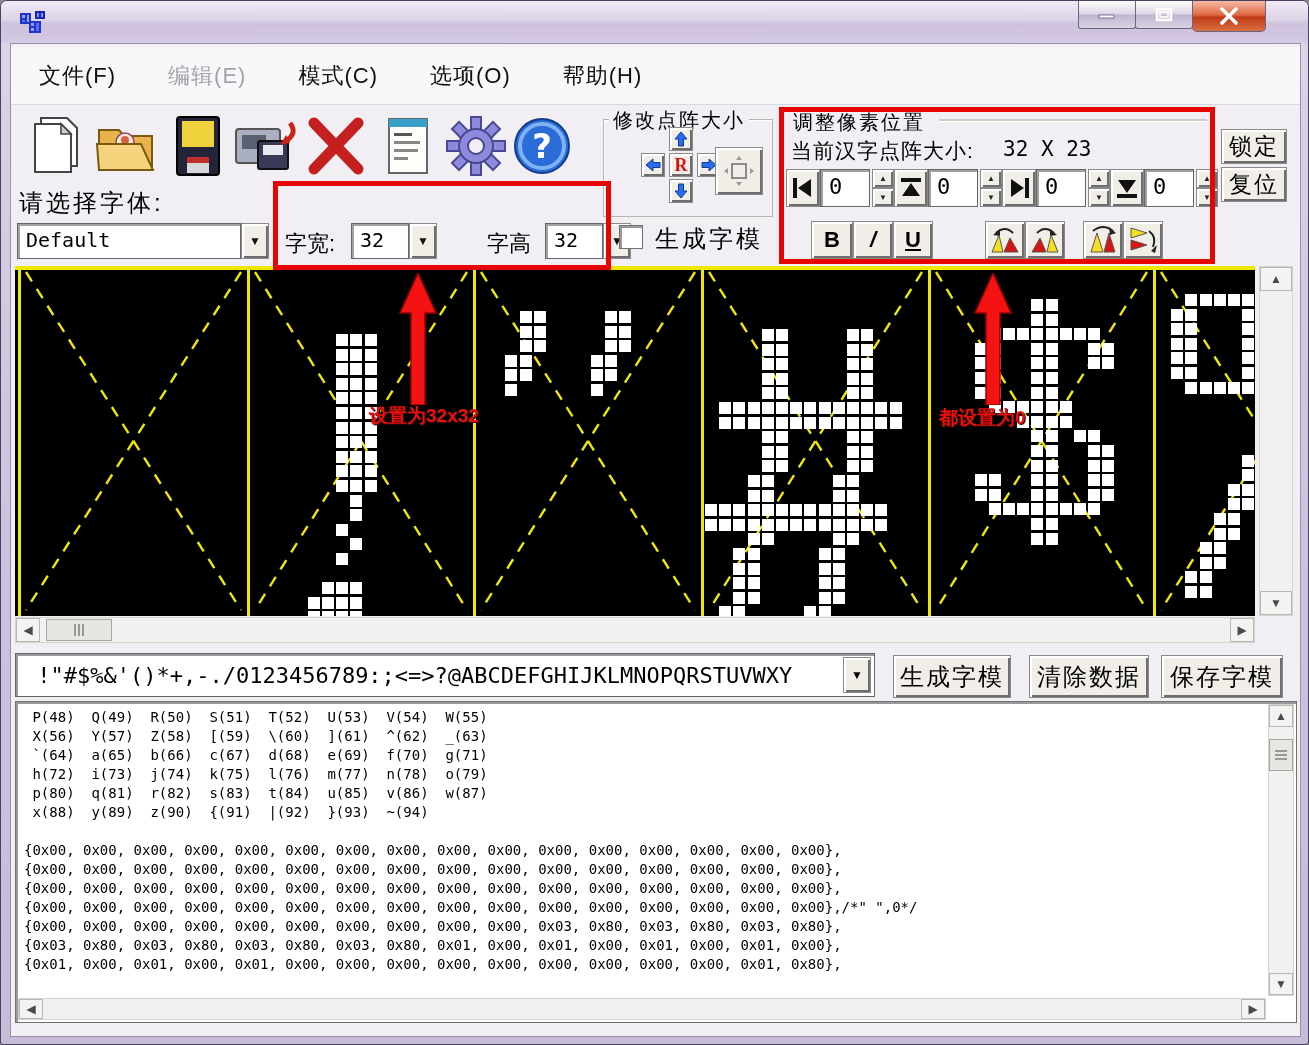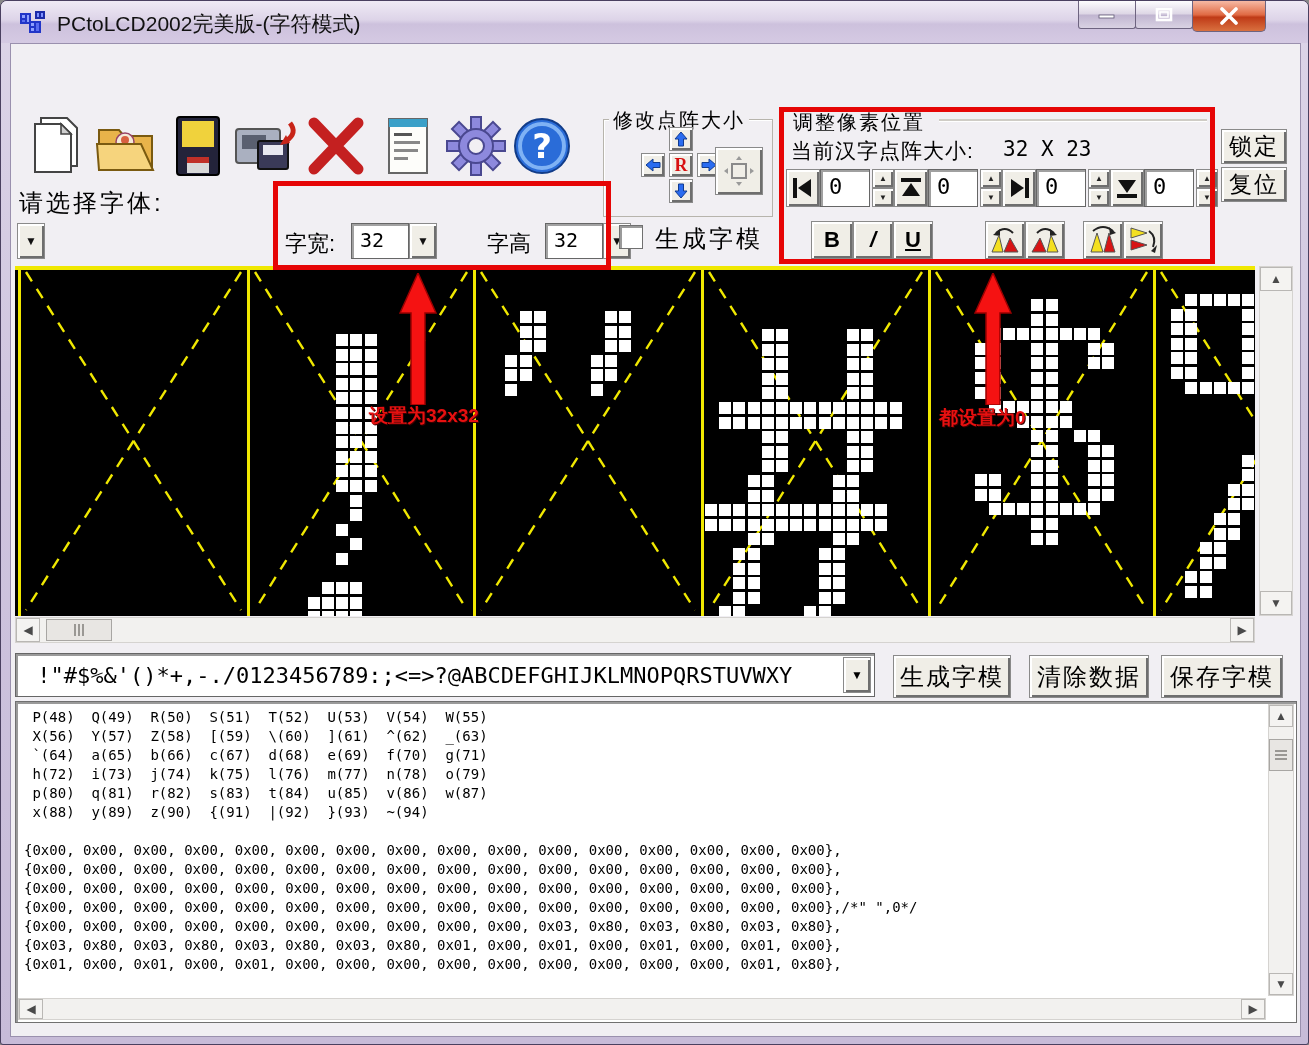--- a/index.html
+++ b/index.html
@@ -99,21 +99,20 @@
         <rect x="3" y="11" width="3" height="2" fill="#5putted0" fill-opacity="0"></rect>
       <rect x="3" y="11" width="3" height="2" fill="#5a6cf0"></rect>
       <rect x="10" y="12" width="12" height="12" fill="#2135c8"></rect>
         <rect x="12" y="14" width="3" height="3" fill="#8fa0ff"></rect>
       <rect x="17" y="14" width="3" height="8" fill="#5a6cf0"></rect>
         <rect x="12" y="19" width="3" height="3" fill="#8fa0ff"></rect>
       <rect x="16" y="2" width="10" height="8" fill="#1b2aa8"></rect>
         <rect x="18" y="4" width="2" height="4" fill="#7e90ff"></rect>
       <rect x="22" y="4" width="2" height="4" fill="#7e90ff"></rect>
     </svg>
-    <div class="title-text">PCtoLCD2002完美版-(字符模式)</div>
     <div class="capbtns">
       <button class="capbtn">
         <svg width="20" height="10" viewBox="0 0 20 10">
             <rect x="2" y="5" width="15" height="3" fill="#fff" stroke="#5f5773" stroke-width="0.8"></rect>
           </svg>
       </button>
       <button class="capbtn">
         <svg width="18" height="14" viewBox="0 0 18 14">
             <rect x="2" y="1" width="14" height="11" fill="none" stroke="#fff" stroke-width="2.6"></rect>
             <rect x="5" y="4" width="8" height="5" fill="none" stroke="#fff" stroke-width="1.6"></rect>
@@ -122,20 +121,27 @@
       <button class="capbtn close">
         <svg width="20" height="18" viewBox="0 0 20 18">
             <path d="M3,2 L17,16 M17,2 L3,16" stroke="#fff" stroke-width="3.6" stroke-linecap="round"></path>
           </svg>
       </button>
     </div>
   </div>
 
   <div class="client"></div>
 
+  <div class="menubar">
+      <div class="menu-item">文件(F)</div>
+      <div class="menu-item disabled">编辑(E)</div>
+      <div class="menu-item">模式(C)</div>
+      <div class="menu-item">选项(O)</div>
+      <div class="menu-item">帮助(H)</div>
+    </div>
 
   <div class="tbi" style="left:20px">
     <svg width="58" height="64" viewBox="0 0 58 64">
       <path d="M16,4 h26 l10,10 v38 h-36 z" fill="#fff" stroke="#444" stroke-width="2"></path>
       <path d="M10,10 h26 l10,10 v38 h-36 z" fill="#fff" stroke="#444" stroke-width="2"></path>
       <path d="M36,10 v10 h10 z" fill="#cfcfcf" stroke="#444" stroke-width="1.6"></path>
     </svg>
   </div>
   <div class="tbi" style="left:92px">
     <svg width="62" height="60" viewBox="0 0 62 60">
@@ -193,20 +199,21 @@
   <div class="tbi" style="left:508px">
     <svg width="60" height="60" viewBox="0 0 60 60">
       <circle cx="30" cy="30" r="27" fill="#2a6cd8" stroke="#123c88" stroke-width="2"></circle>
       <circle cx="30" cy="30" r="22" fill="none" stroke="#7fb2f4" stroke-width="4"></circle>
       <text x="30" y="42" text-anchor="middle" font-size="34" font-weight="bold" fill="#fff" font-family="'DejaVu Sans',sans-serif">?</text>
     </svg>
   </div>
 
   <div class="lab cjk" style="left:18px;top:186px;font-size:24px">请选择字体:</div>
   <div class="combo" style="left:16px;top:222px">
+    <div class="field" style="width:224px">Default</div>
     <button class="btn3d drop">▼</button>
   </div>
 
   <div class="lab" style="left:284px;top:228px;font-size:22px">字宽:</div>
   <div class="combo" style="left:350px;top:222px">
     <div class="field" style="width:58px">32</div>
     <button class="btn3d drop">▼</button>
   </div>
   <div class="lab" style="left:486px;top:228px;font-size:22px">字高</div>
   <div class="combo" style="left:544px;top:222px">

